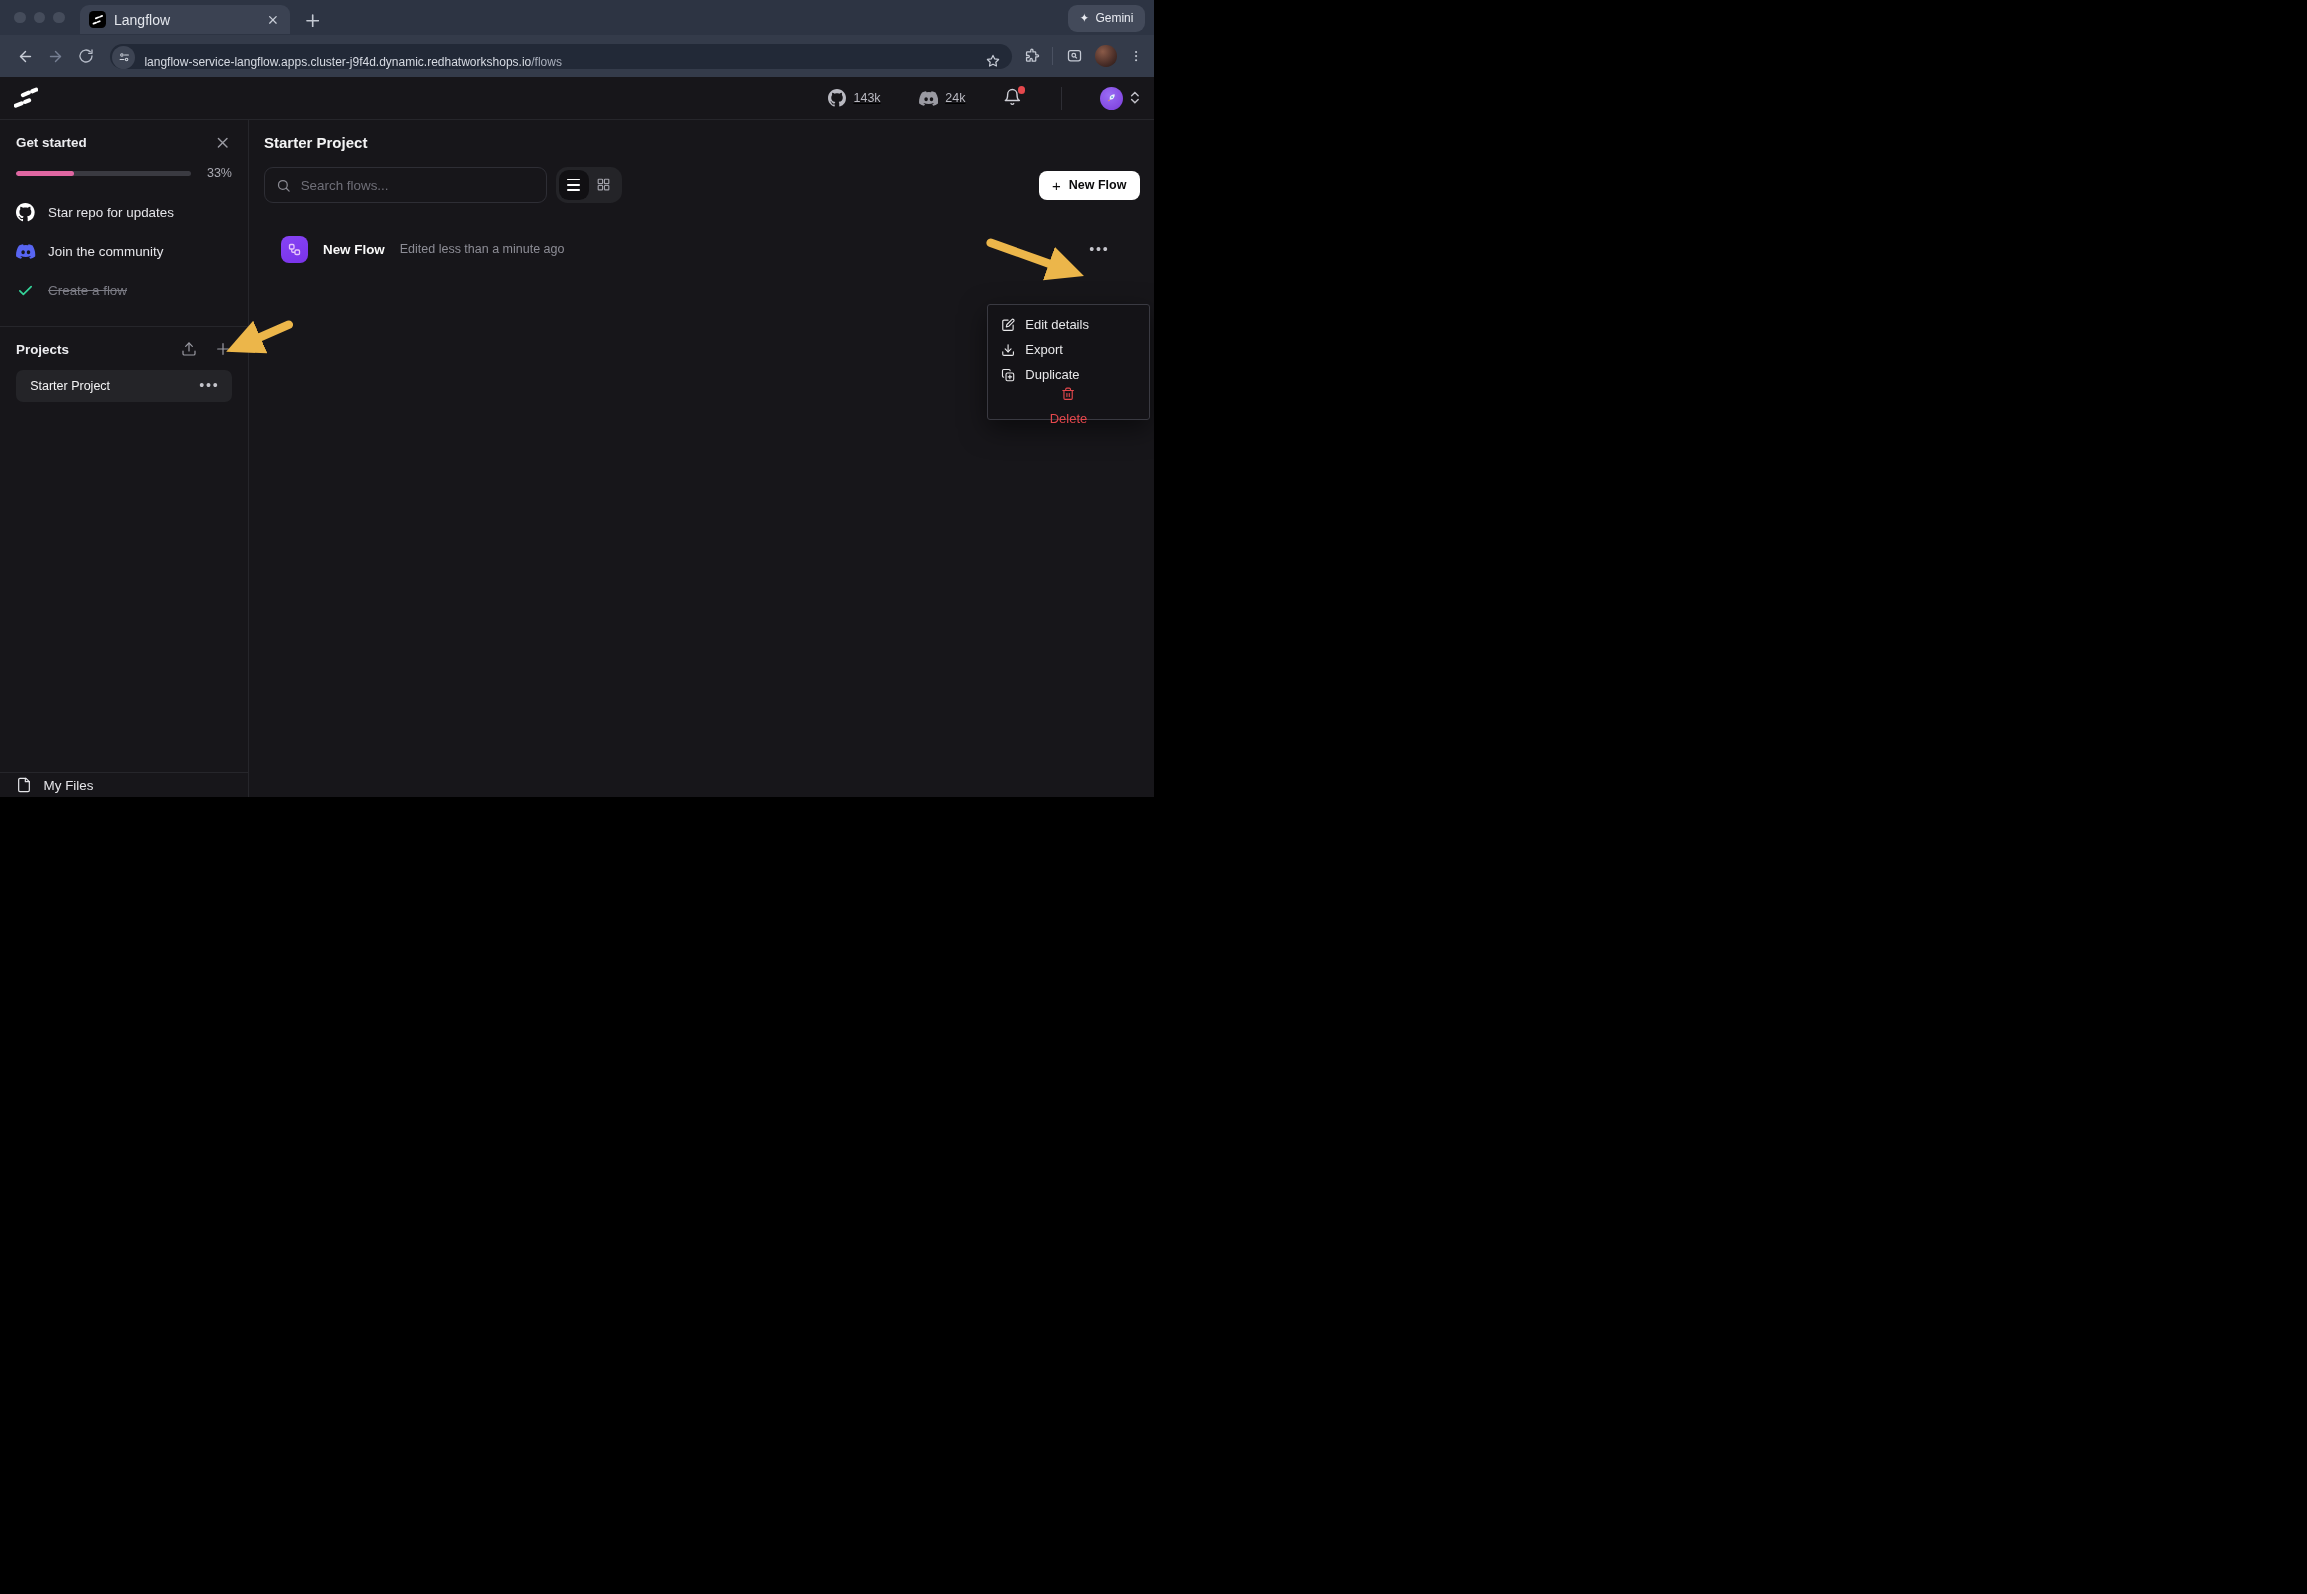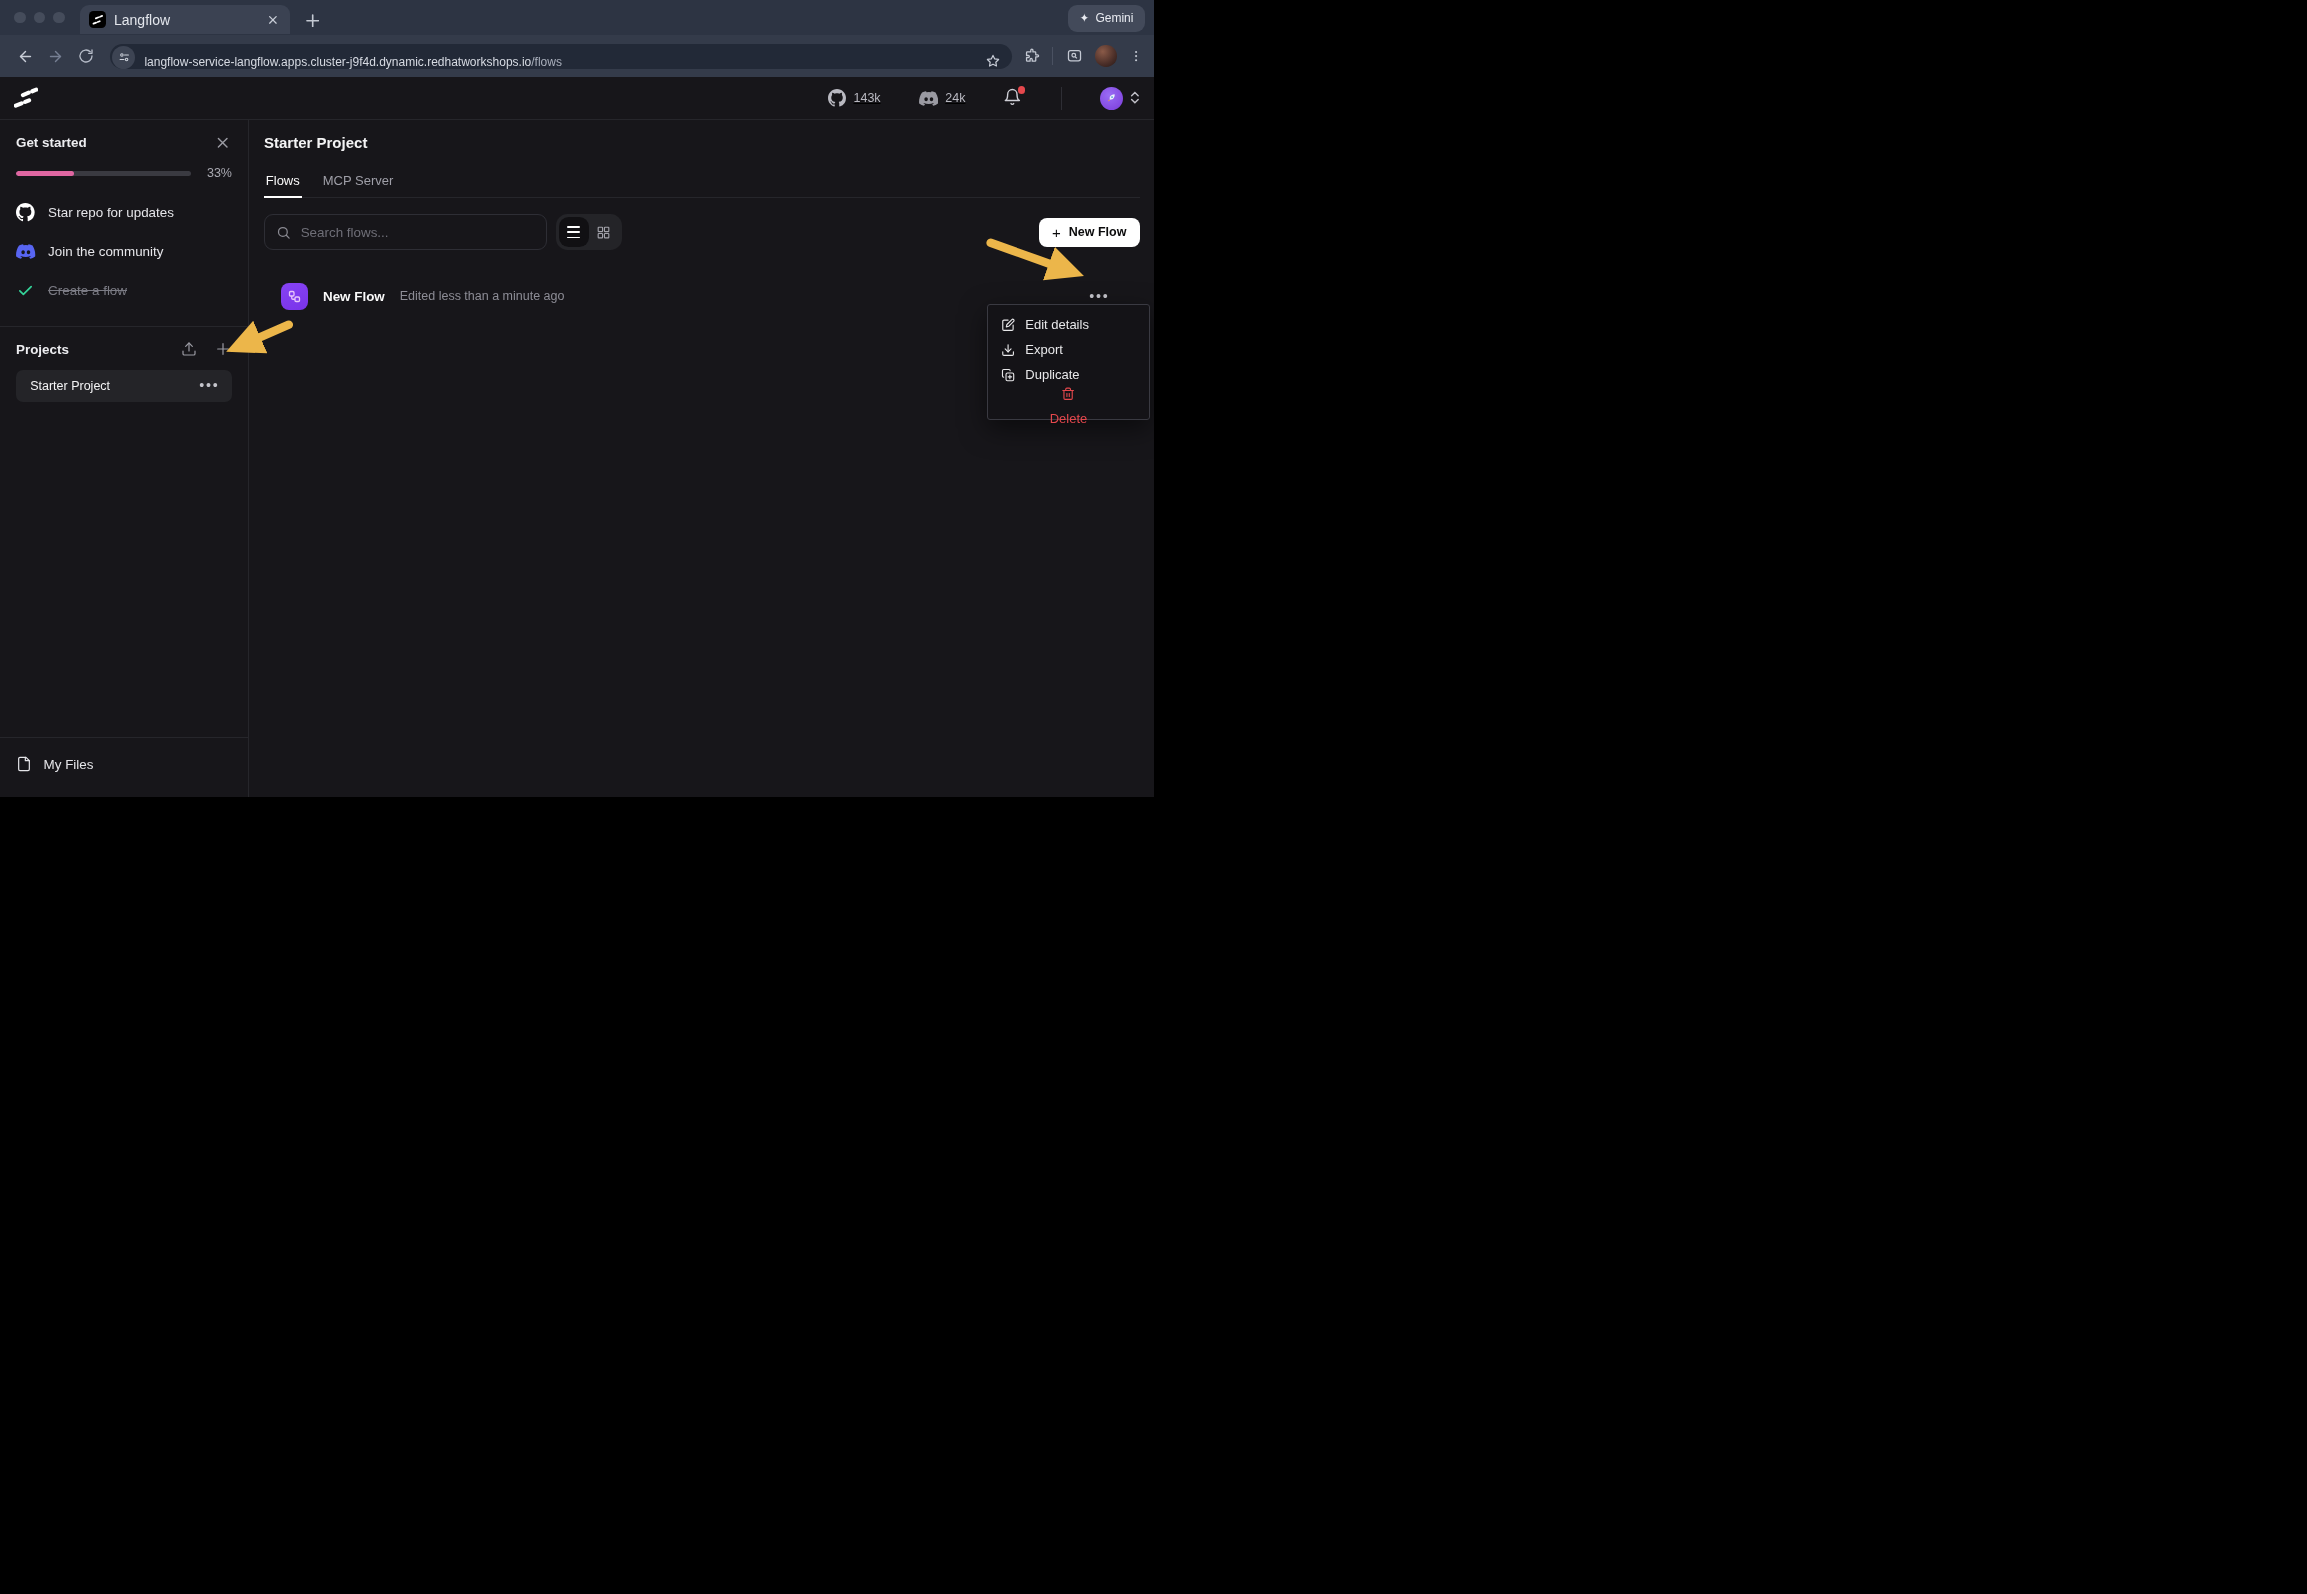--- a/index.html
+++ b/index.html
@@ -54,21 +54,21 @@
   .progress-fill{height:100%;border-radius:2.7px;background:#df66a1;}
   .progress-label{margin-left:12.5px;font-size:12.5px;color:#a9a9b1;width:28.5px;text-align:right;}
   .gs-item{display:flex;align-items:center;gap:12.5px;height:39px;color:#e5e5e9;font-size:13.4px;}
   .gs-item .ic{width:19.6px;display:flex;justify-content:center;flex:none;}
   .gs-item.done .label{text-decoration:line-through;color:#7b7b84;}
   .projects-head{display:flex;align-items:center;gap:16px;}
   .projects-head .sec-title{flex:1;}
   .project-row{margin-top:11.6px;height:32px;border-radius:7.1px;background:#242428;display:flex;align-items:center;padding:0 12.5px 0 14.2px;}
   .project-name{flex:1;font-size:12.5px;color:#f4f4f5;}
   .dots{color:#c4c4cb;font-size:14.2px;letter-spacing:1.8px;line-height:9px;}
-  .sidebar-bottom{position:absolute;left:0;right:0;bottom:7px;border-top:0.9px solid #26262b;padding:18px 16px;}
+  .sidebar-bottom{position:absolute;left:0;right:0;bottom:0;border-top:0.9px solid #26262b;padding:4px 16px;}
   .my-files{display:flex;align-items:center;gap:11.6px;color:#e5e5e9;font-size:13.4px;}
 
   .content{flex:1;position:relative;padding:14.2px 14.2px 0 15px;min-width:0;}
   .page-title{font-size:15px;font-weight:bold;color:#f4f4f5;margin:0;}
   .tabs{display:flex;gap:23px;margin-top:21.4px;border-bottom:0.9px solid #26262b;padding:0 1.8px;}
   .tab-item{font-size:13px;padding-bottom:9.8px;color:#9f9fa8;position:relative;}
   .tab-item.active{color:#fafafa;}
   .tab-item.active::after{content:"";position:absolute;left:-1.8px;right:-1.8px;bottom:-0.9px;height:1.8px;background:#fff;}
   .controls{display:flex;align-items:center;margin-top:16px;height:36px;}
   .search-box{width:283px;height:36px;border:0.9px solid #2e2e35;border-radius:9px;display:flex;align-items:center;padding:0 10.7px;gap:8px;color:#8a8a92;}
@@ -324,24 +324,20 @@
                 <path d="M14 2v5h6"></path>
               </svg>
             <span>My Files</span>
           </div>
         </div>
       </aside>
 
       <main class="content">
         <h1 class="page-title">Starter Project</h1>
 
-        <div class="tabs">
-          <span class="tab-item active">Flows</span>
-          <span class="tab-item">MCP Server</span>
-        </div>
 
         <div class="controls">
           <div class="search-box">
             <svg width="15" height="15" viewBox="0 0 24 24" fill="none" stroke="currentColor" stroke-width="2" stroke-linecap="round">
                 <circle cx="11" cy="11" r="7"></circle>
                 <path d="M16.5 16.5 21 21"></path>
               </svg>
             <input type="text" placeholder="Search flows..." style="">
           </div>
           <div class="view-toggle">

